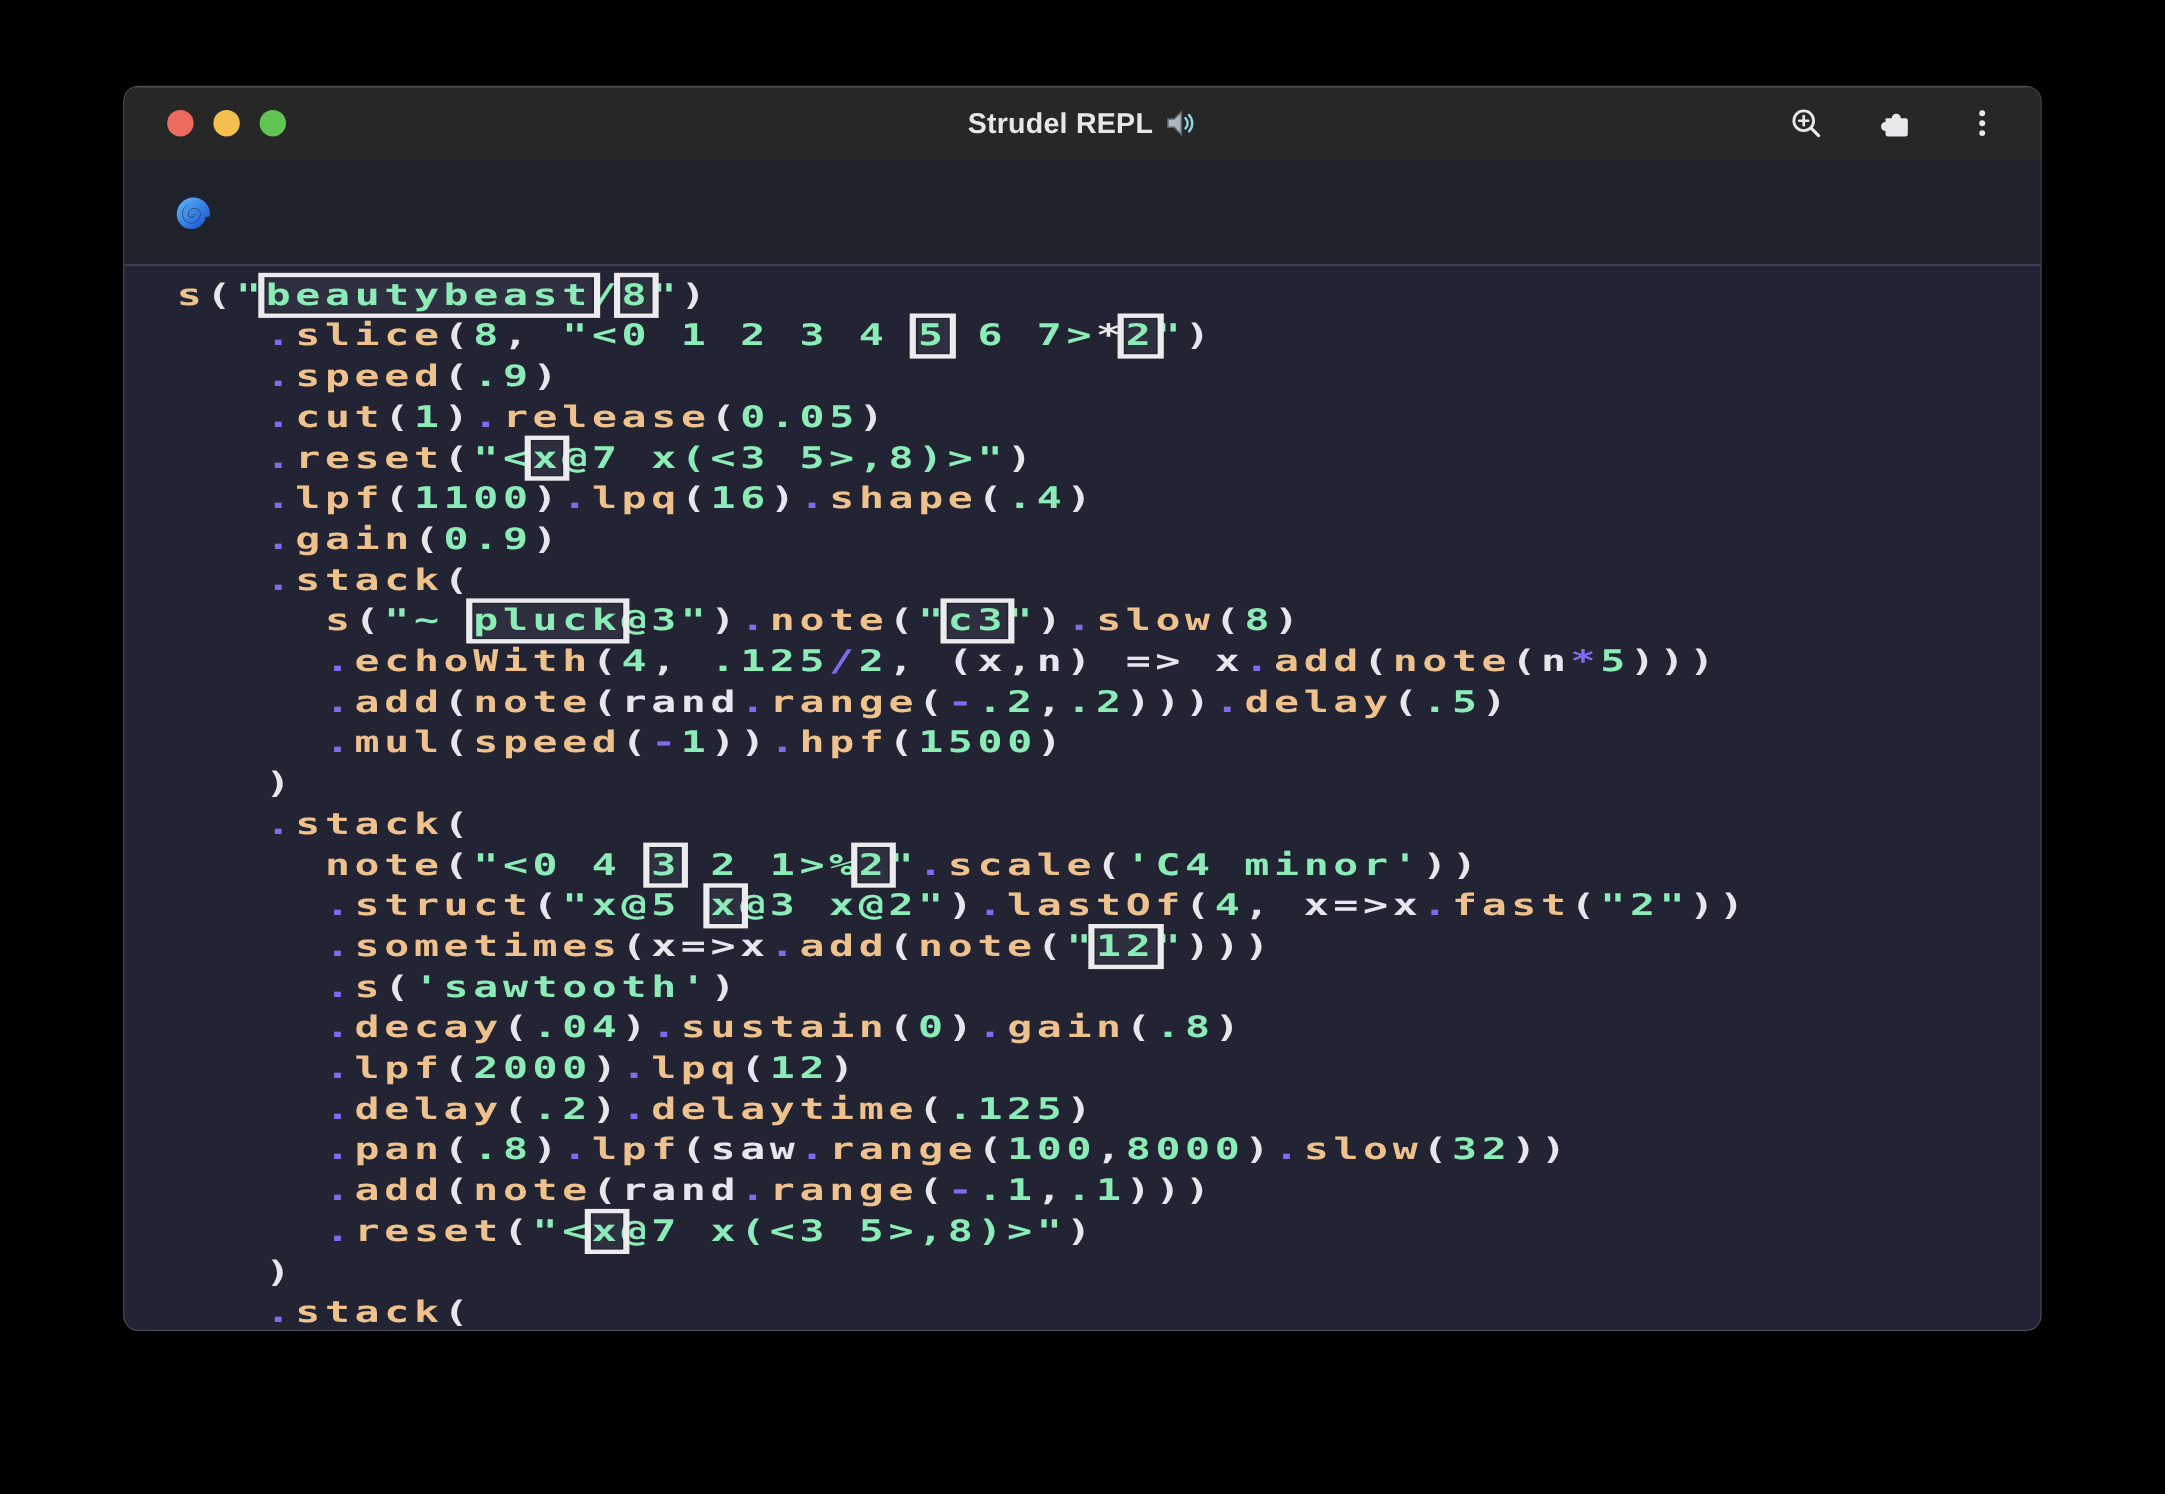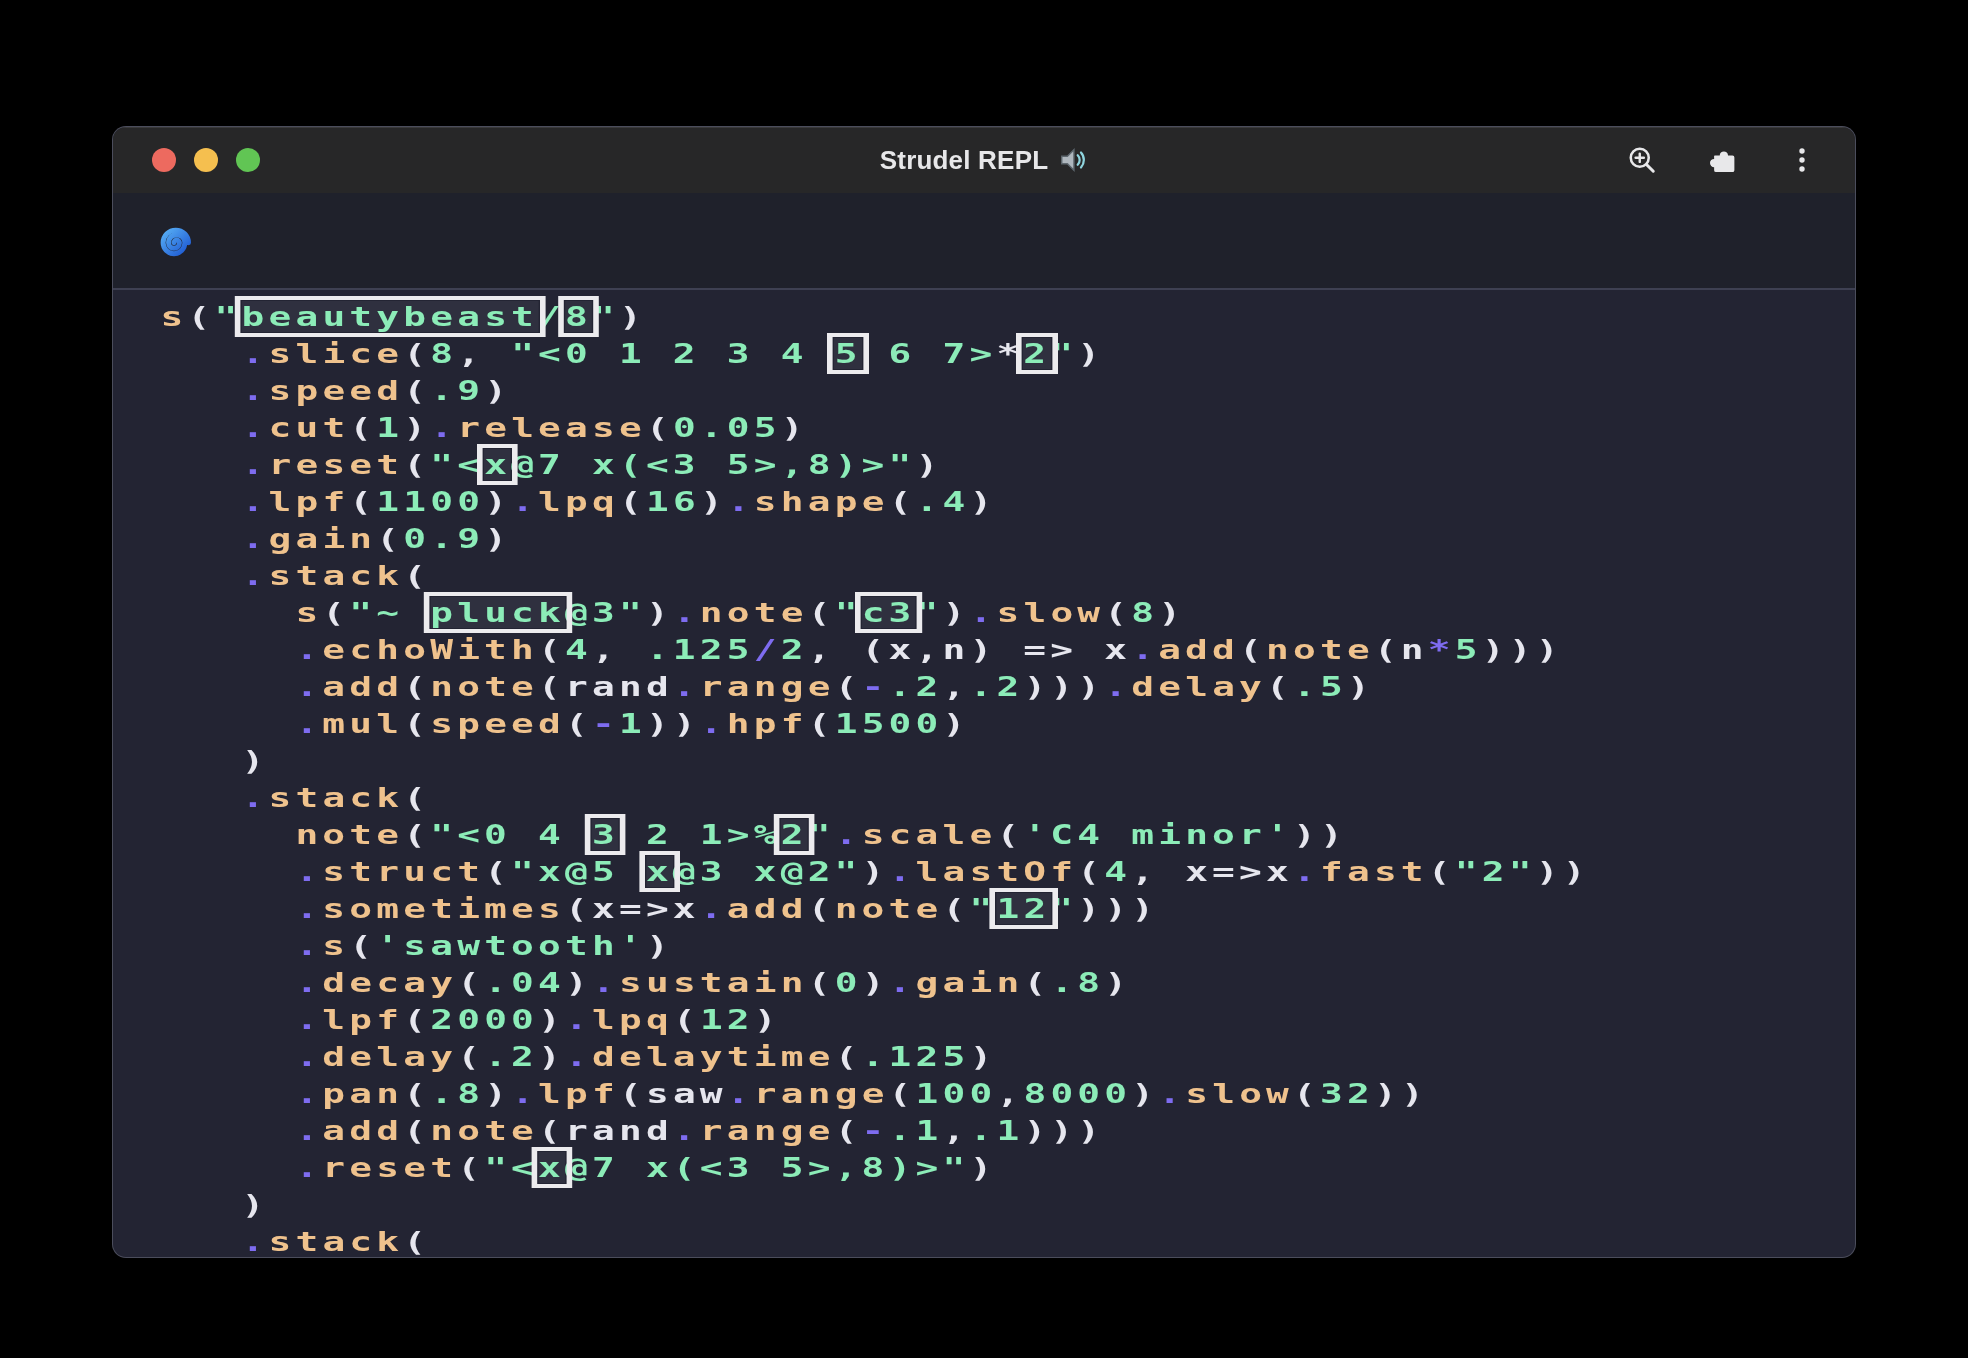--- a/index.html
+++ b/index.html
@@ -1,17 +1,17 @@
 <!DOCTYPE html>
 <html style="--page-bg: #000000; --window-bg: #232433; --titlebar-bg: #272728; --header-bg: #1f212b; --divider: #3e4052; --title-fg: #e7e7e9; --c-fn: #efc28d; --c-str: #8cecb8; --c-op: #7e6cf0; --c-pun: #e6e6ee; --c-box: #ecebee;"><head>
 <meta charset="utf-8">
 <style>
   html,body{margin:0;padding:0;background:#000;width:1968px;height:1358px;overflow:hidden;}
   *{box-sizing:border-box;}
-  .stage{position:relative;width:1968px;height:1102px;background:var(--page-bg,#000);font-family:"Liberation Sans",sans-serif;margin-top:48px;}
+  .stage{position:relative;width:1968px;height:1102px;background:var(--page-bg,#000);font-family:"Liberation Sans",sans-serif;}
   .window{
     position:absolute;left:113px;top:79px;width:1742px;height:1130px;
     border-radius:13px;overflow:hidden;background:var(--window-bg);
     box-shadow:0 0 0 1px #4b4d5c, 0 30px 70px rgba(0,0,0,.7);
   }
   .titlebar{
     position:relative;height:66px;background:var(--titlebar-bg);
     box-shadow:inset 0 1px 0 rgba(255,255,255,.09);
     display:flex;align-items:center;justify-content:center;
   }

